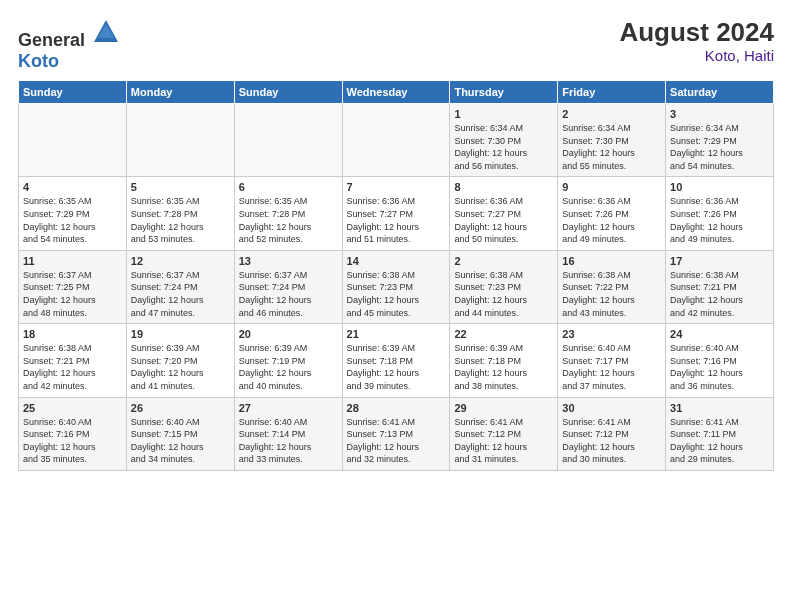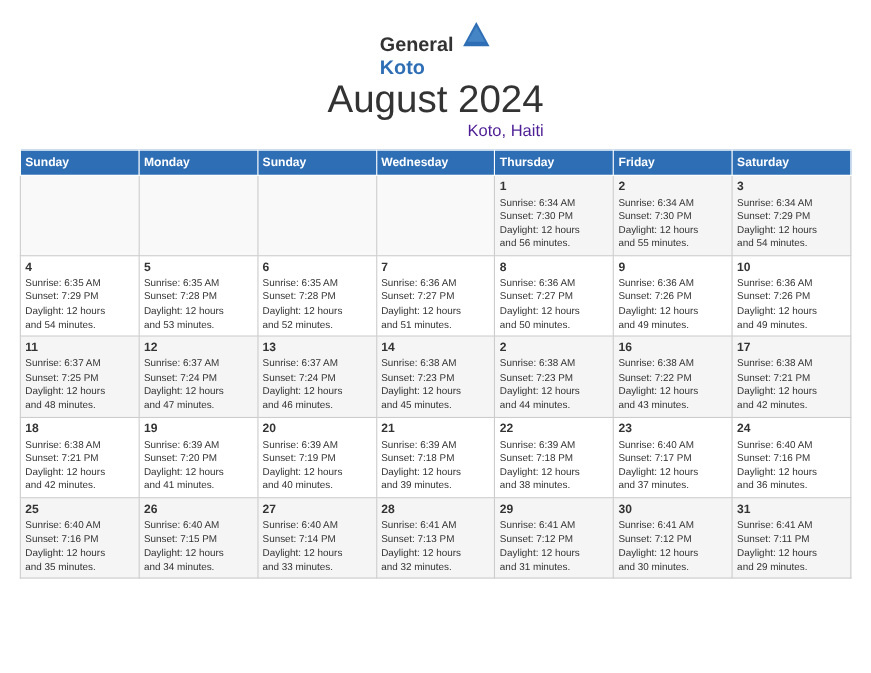--- a/index.html
+++ b/index.html
@@ -11,23 +11,22 @@
       overflow: hidden;
     }
     .page {
       width: 792px;
       height: 612px;
       padding: 18px 18px 10px 18px;
     }
     .header {
       display: flex;
       justify-content: space-between;
-      align-items: center;
+      align-items: flex-start;
       margin-bottom: 8px;
-      flex-direction: column;
     }
     .logo {
       display: flex;
       align-items: center;
     }
     .logo-text-general {
       font-size: 18px;
       font-weight: bold;
       color: #333;
     }
@@ -38,22 +37,22 @@
     }
     .logo-icon {
       width: 28px;
       height: 28px;
       margin-left: 2px;
     }
     .title-block {
       text-align: right;
     }
     .main-title {
-      font-size: 35px;
-      font-weight: normal;
+      font-size: 26px;
+      font-weight: bold;
       color: #333;
       line-height: 1.1;
     }
     .sub-title {
       font-size: 15px;
       color: #4c1d95;
     }
     .calendar {
       width: 100%;
       border-collapse: collapse;

